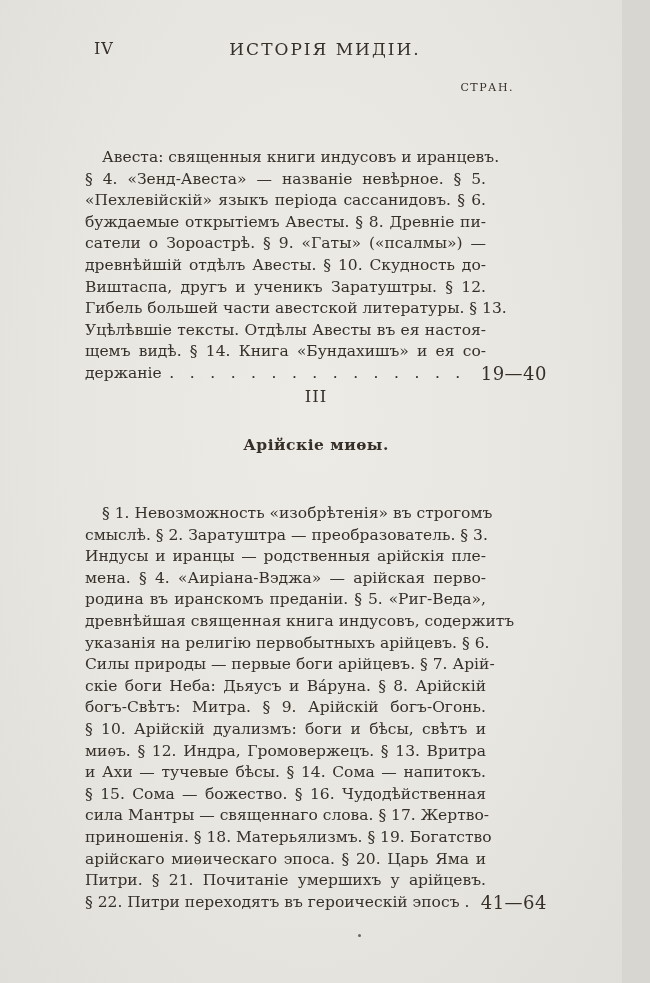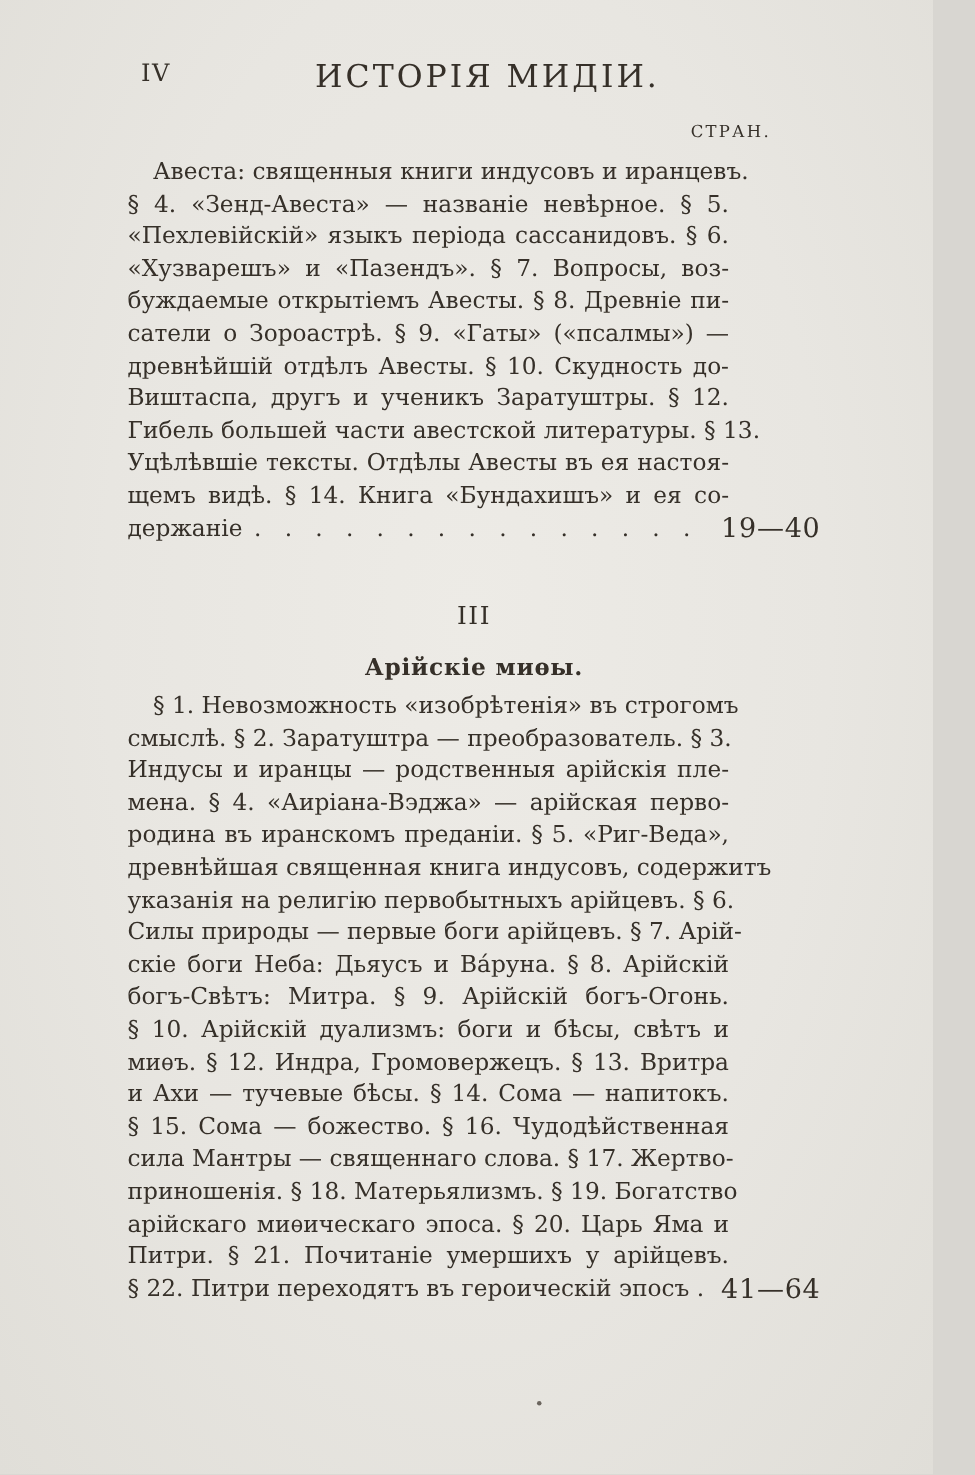--- a/index.html
+++ b/index.html
@@ -17,21 +17,21 @@
     position: absolute;
     left: 94px; top: 39px;
     font-size: 16px;
     letter-spacing: 1px;
   }
   .running-title {
     position: absolute;
     left: 0; top: 39px;
     width: 650px;
     text-align: center;
-    font-size: 21px;
+    font-size: 17px;
     letter-spacing: 2px;
   }
   .col-label {
     position: absolute;
     right: 108px; top: 81px;
     font-size: 11px;
     letter-spacing: 1.5px;
   }
   .entry {
     position: absolute;
@@ -39,34 +39,34 @@
     width: 462px;
   }
   .entry .lines { width: 401px; }
   .toc-line {
     font-size: 15.5px;
     line-height: 21.6px;
     text-align: justify;
     text-align-last: justify;
     white-space: nowrap;
   }
-  .toc-line.first { text-indent: 17px; }
+  .toc-line.first { text-indent: 17px; margin-top: 43px; }
   .toc-line.last { text-align-last: left; }
   .entry .pages {
     position: absolute;
     right: 0; bottom: 0;
     font-size: 18px;
     line-height: 21.6px;
     letter-spacing: 0.5px;
   }
   .entry1 { top: 104px; }
   .entry2 { top: 460px; }
   .chapter-number {
     position: absolute;
-    left: 85px; top: 401px;
+    left: 85px; top: 387px;
     width: 462px;
     text-align: center;
     font-size: 16.5px;
     letter-spacing: 1px;
   }
   .chapter-title {
     position: absolute;
     left: 85px; top: 435px;
     width: 462px;
     text-align: center;
@@ -91,21 +91,20 @@
 
   <div class="running-title">ИСТОРІЯ МИДІИ.</div>
 
   <div class="col-label">СТРАН.</div>
 
   <div class="entry entry1">
     <div class="lines">
         <div class="toc-line first">Авеста: священныя книги индусовъ и иранцевъ.</div>
         <div class="toc-line">§ 4. «Зенд-Авеста» — названіе невѣрное. § 5.</div>
         <div class="toc-line">«Пехлевійскій» языкъ періода сассанидовъ. § 6.</div>
-        <div class="toc-line">«Хузварешъ» и «Пазендъ». § 7. Вопросы, воз-</div>
         <div class="toc-line">буждаемые открытіемъ Авесты. § 8. Древніе пи-</div>
         <div class="toc-line">сатели о Зороастрѣ. § 9. «Гаты» («псалмы») —</div>
         <div class="toc-line">древнѣйшій отдѣлъ Авесты. § 10. Скудность до-</div>
         <div class="toc-line">Виштаспа, другъ и ученикъ Заратуштры. § 12.</div>
         <div class="toc-line">Гибель большей части авестской литературы. § 13.</div>
         <div class="toc-line">Уцѣлѣвшіе тексты. Отдѣлы Авесты въ ея настоя-</div>
         <div class="toc-line">щемъ видѣ. § 14. Книга «Бундахишъ» и ея со-</div>
         <div class="toc-line last">держаніе . . . . . . . . . . . . . . .</div>
       </div>
     <div class="pages">19—40</div>

